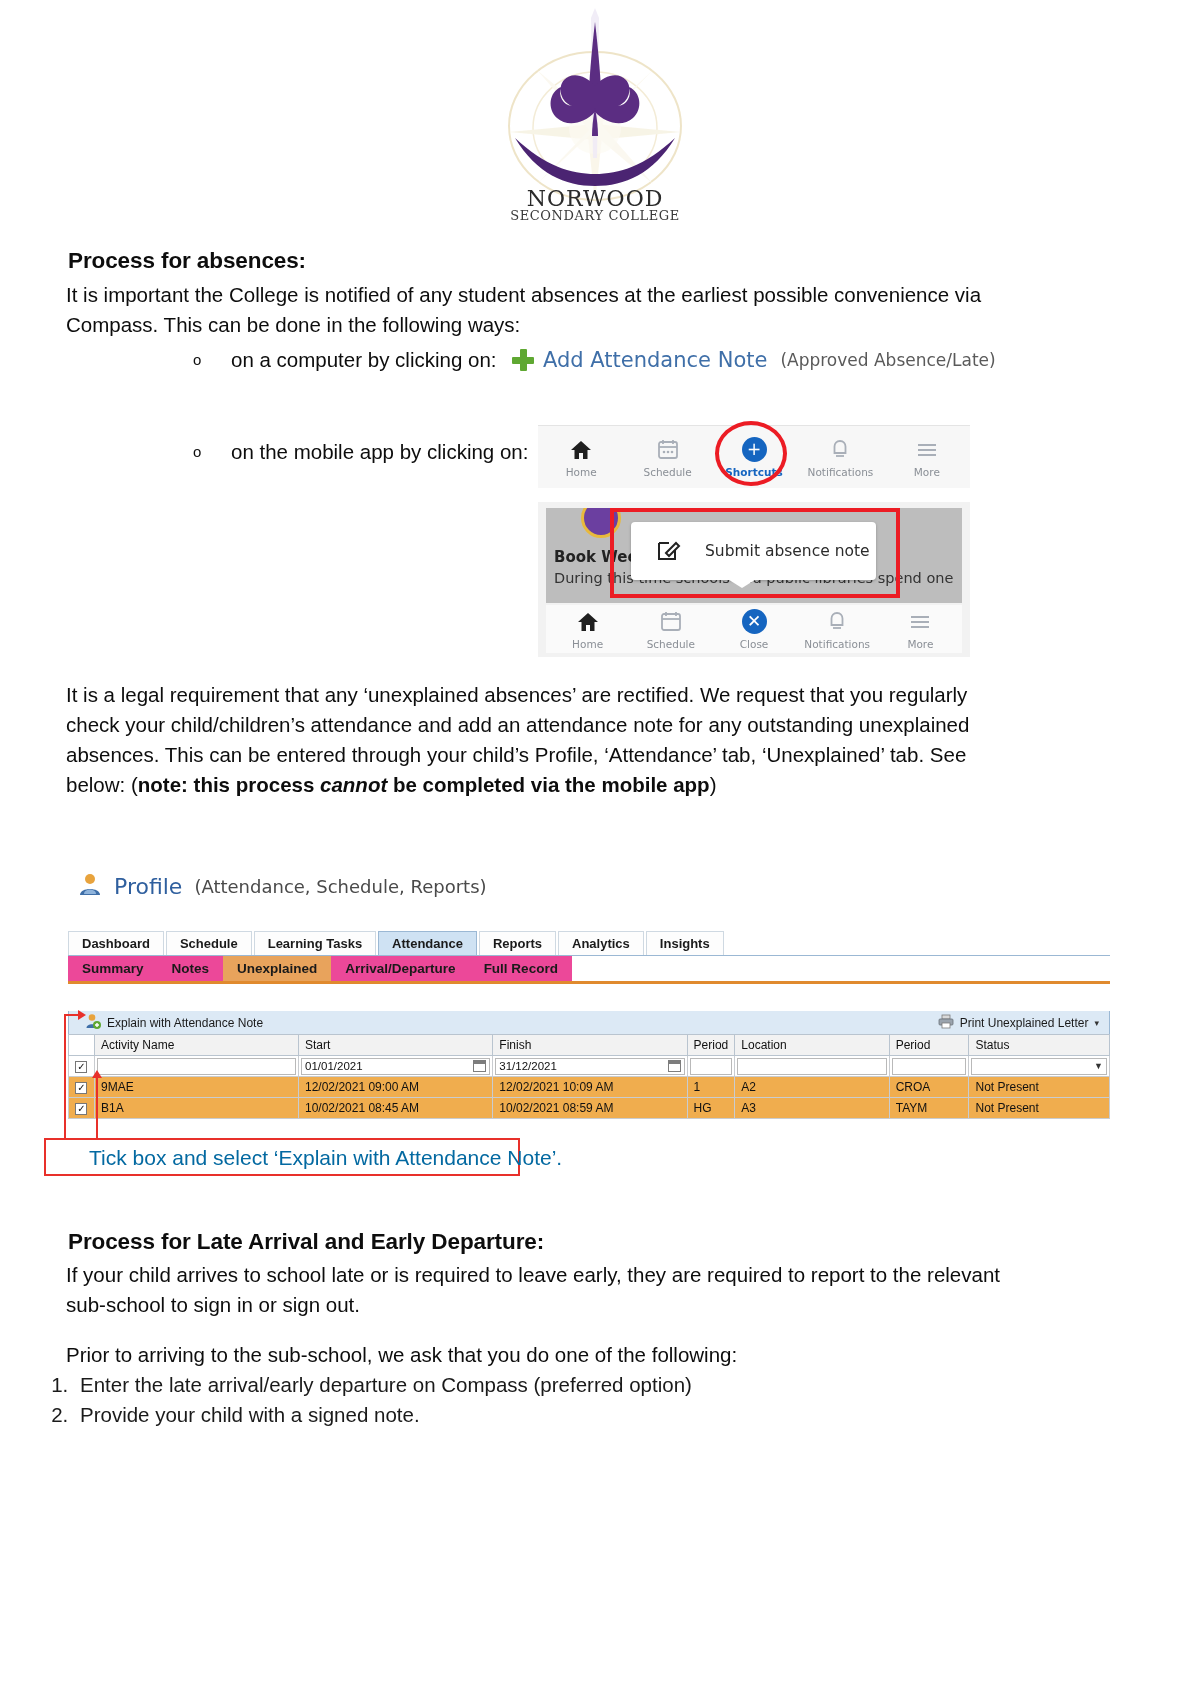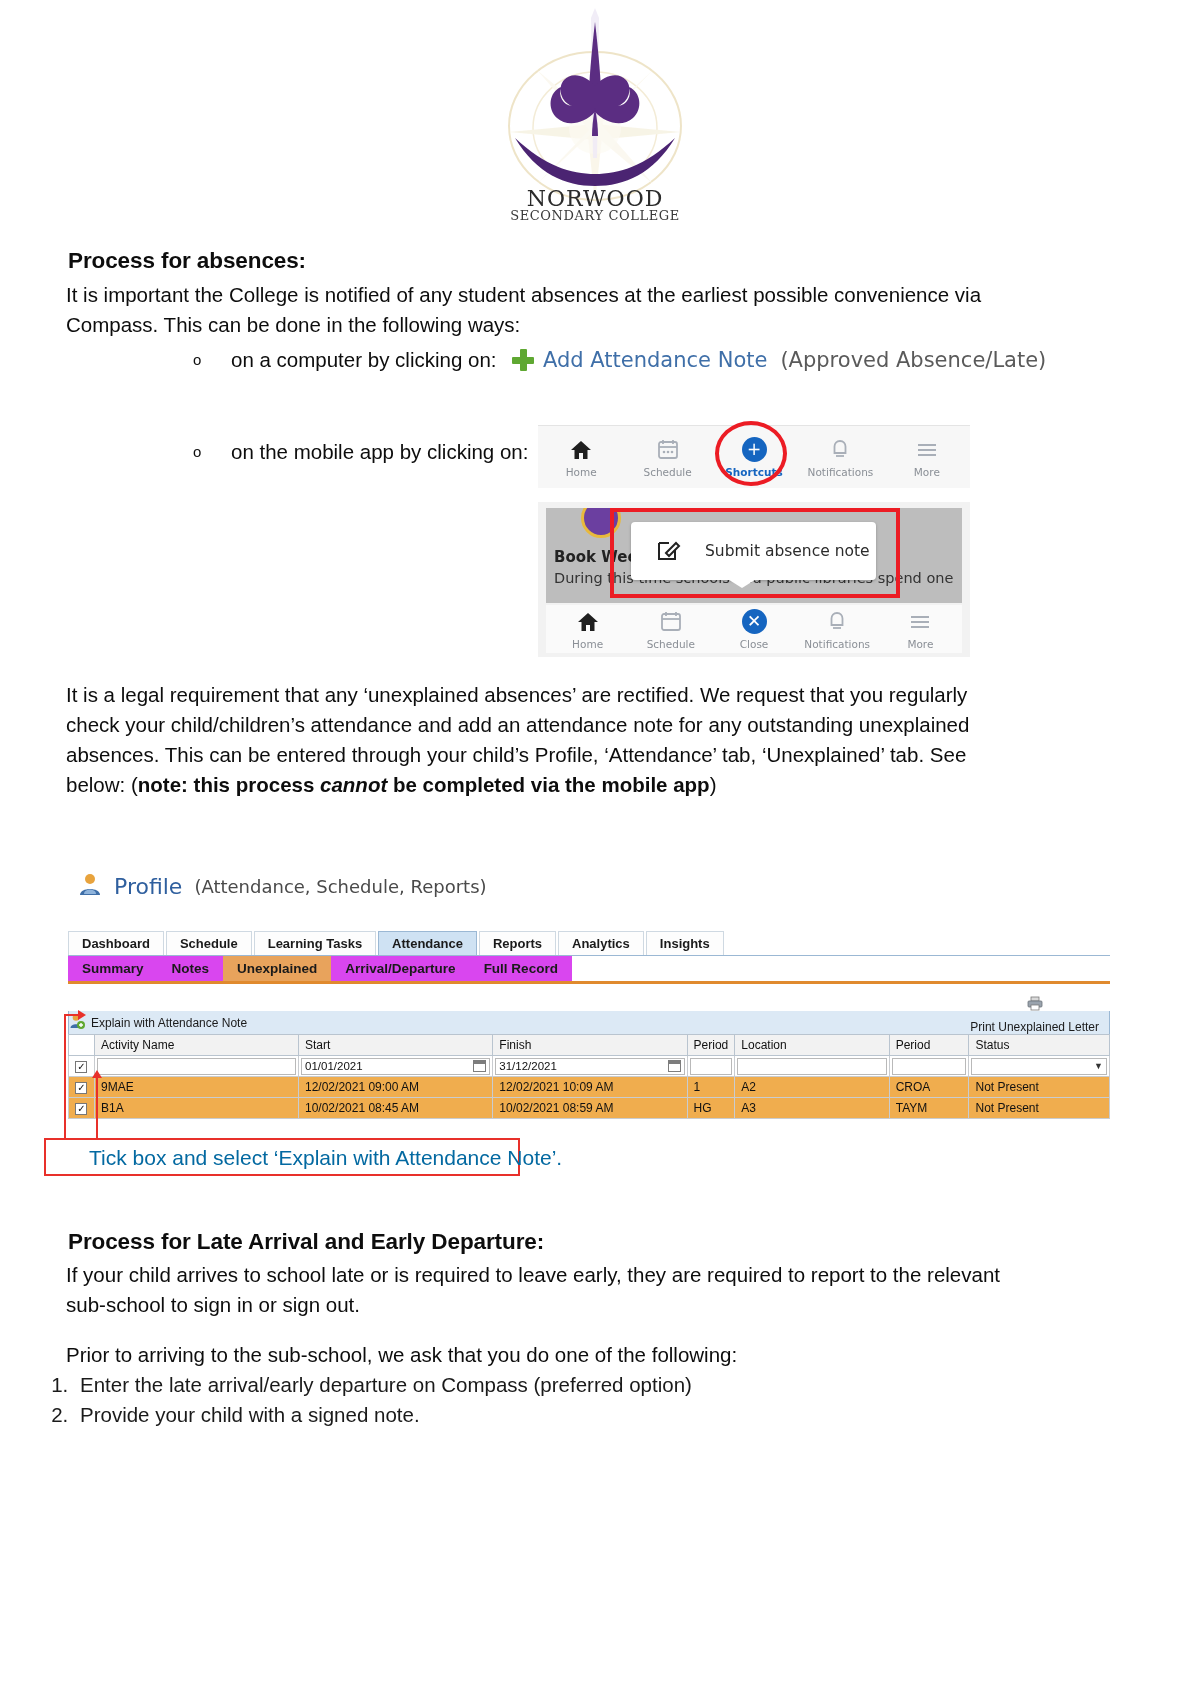--- a/index.html
+++ b/index.html
@@ -34,21 +34,21 @@
 
   
   .aan{ position:absolute; display:flex; align-items:center; gap:9px; }
   .aan-plus{ width:22px; height:22px; position:relative; }
   .aan-plus:before, .aan-plus:after{
     content:""; position:absolute; background:#5fa832; border-radius:1px;
   }
   .aan-plus:before{ left:8px; top:0; width:7px; height:22px; }
   .aan-plus:after{ left:0; top:8px; width:22px; height:7px; }
   .aan-label{ font-size:21px; color:#3f6fa8; font-family:"DejaVu Sans", sans-serif; }
-  .aan-sub{ font-size:21px; color:#5a5a5a; font-family:"DejaVu Sans", sans-serif; margin-left:4px; }
+  .aan-sub{ font-size:17px; color:#5a5a5a; font-family:"DejaVu Sans", sans-serif; margin-left:4px; }
 
   
   .mob1{
     position:absolute; left:538px; top:425px; width:432px; height:63px;
     background:#f7f7f7; border-top:1px solid #e4e4e4;
   }
   .mob-bar{ display:flex; height:100%; }
   .mob-item{ flex:1; display:flex; flex-direction:column; align-items:center; justify-content:center; gap:3px; }
   .mob-ico{ height:26px; display:flex; align-items:center; justify-content:center; }
   .mob-lbl{ font-size:10.5px; color:#8a8f96; font-family:"DejaVu Sans", sans-serif; }
@@ -119,38 +119,38 @@
   }
   .tab.sel{ background:#cfe2f3; border-color:#9bb8d4; }
 
   .subtabrow{
     position:absolute; left:0; top:26px; width:1042px; height:28px;
     display:flex; align-items:flex-end; border-bottom:3px solid #e08a2e;
     background:#ffffff;
   }
   .subtab{
     height:25px; padding:0 14px; display:flex; align-items:center;
-    font-size:13.5px; font-weight:bold; color:#1a1a1a; background:#d946ef;
+    font-size:13.5px; font-weight:bold; color:#1a1a1a; background:#ec4899;
   }
   .subtab.sel{ background:#e8a35c; }
 
   .panel-title{
     position:absolute; left:0; top:57px; width:1042px; height:24px;
     background:#cfe2f3; display:flex; align-items:center; padding-left:12px;
     font-size:13px; font-weight:bold; color:#14365c;
     border-left:1px solid #9bb8d4; border-right:1px solid #9bb8d4;
   }
   .toolbar{
     position:absolute; left:0; top:81px; width:1042px; height:23px;
     background:#dce9f5; display:flex; align-items:center;
     border-left:1px solid #9bb8d4; border-right:1px solid #9bb8d4;
     font-size:12px; color:#1a1a1a;
   }
-  .tb-left{ display:flex; align-items:center; gap:6px; }
-  .tb-right{ margin-left:auto; display:flex; align-items:center; gap:6px; padding-right:10px;flex-direction:column; }
+  .tb-left{ display:flex; align-items:center; gap:6px; padding-left:16px; }
+  .tb-right{ margin-left:auto; display:flex; align-items:center; gap:6px; padding-right:10px; }
 
   table.grid{
     position:absolute; left:0; top:104px; width:1042px;
     border-collapse:collapse; font-size:12px;
   }
   table.grid th{
     background:#f2f2f2; border:1px solid #b9c4cf; font-weight:normal;
     text-align:left; padding:3px 6px; height:21px; color:#111;
   }
   table.grid td{

